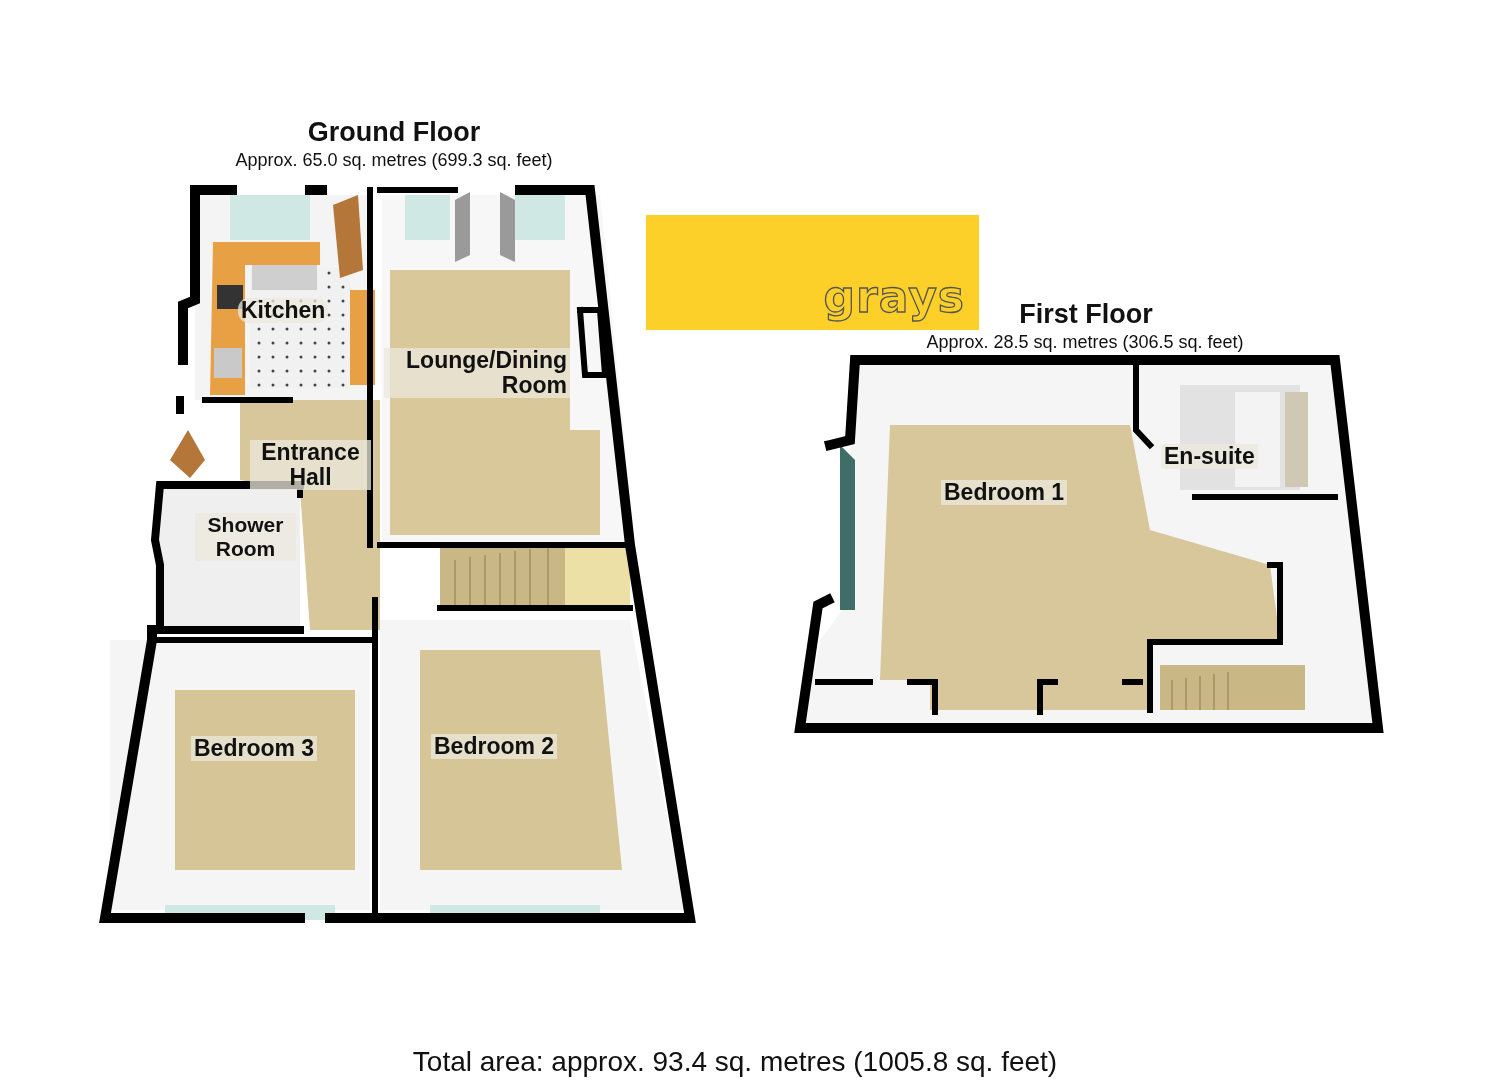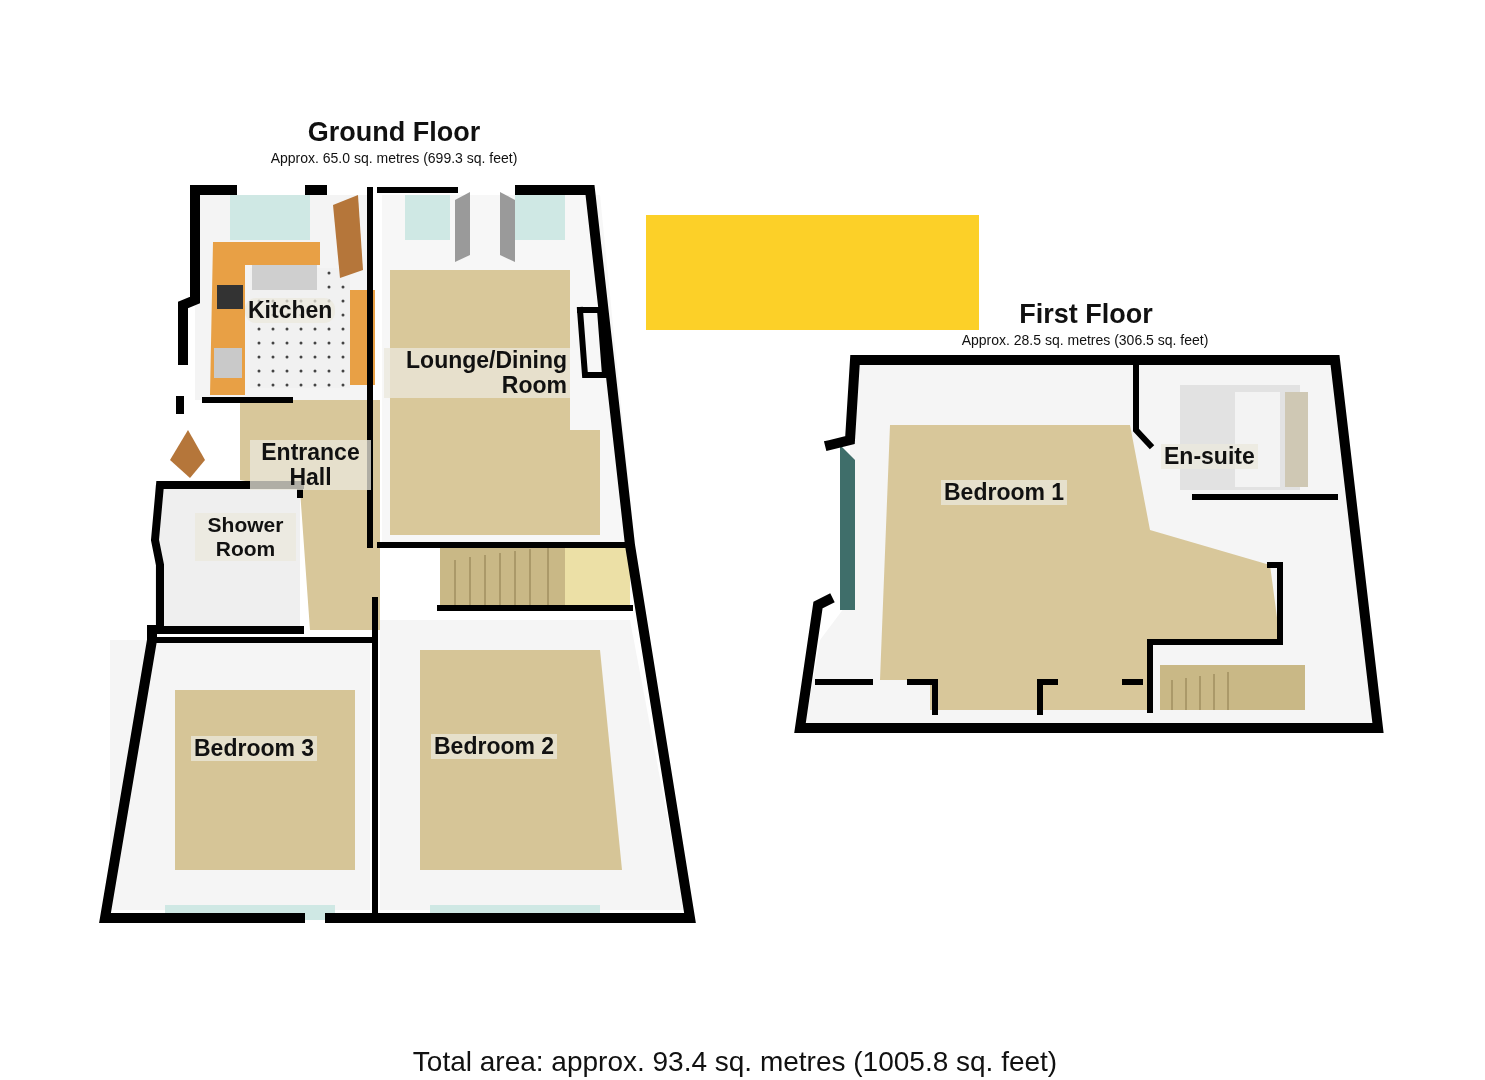--- a/index.html
+++ b/index.html
@@ -1,35 +1,36 @@
 <!DOCTYPE html>
 <html><head>
 <meta charset="utf-8">
 <style>
   html, body { margin:0; padding:0; background:#ffffff; }
   body { width:1485px; height:1080px; position:relative; overflow:hidden; font-family:"Liberation Sans", sans-serif; color:#111; }
   .floor-title { position:absolute; text-align:center; font-weight:bold; font-size:27px; color:#111; }
-  .floor-sub { position:absolute; text-align:center; font-size:14px; color:#111; }
+  .floor-sub { position:absolute; text-align:center; font-size:18px; color:#111; }
   .plan { position:absolute; left:0; top:0; }
   .room-label { position:absolute; font-weight:bold; font-size:23px; line-height:25px; color:#111; background:rgba(235,232,220,0.75); padding:0 3px; text-align:center; white-space:nowrap; }
   .logo { position:absolute; left:646px; top:215px; width:333px; height:115px; background:#fcd028; }
   .logo-main { position:absolute; left:12px; top:4px; font-size:62px; font-weight:bold; color:#3a3a3c; letter-spacing:-1px; font-family:"DejaVu Sans", sans-serif; }
   .logo-sub { position:absolute; right:14px; top:56px; font-size:44px; font-weight:bold; color:#fcd028; -webkit-text-stroke:1.3px #555; letter-spacing:1px; font-family:"DejaVu Sans", sans-serif; }
   .total { position:absolute; left:0; width:1470px; top:1046px; text-align:center; font-size:28px; color:#111; }
 </style>
 </head>
 <body>
 
 <div class="floor-title" style="left:244px; top:117px; width:300px;">Ground Floor</div>
 <div class="floor-sub" style="left:214px; top:150px; width:360px;">Approx. 65.0 sq. metres (699.3 sq. feet)</div>
 
 <div class="floor-title" style="left:936px; top:299px; width:300px;">First Floor</div>
 <div class="floor-sub" style="left:905px; top:332px; width:360px;">Approx. 28.5 sq. metres (306.5 sq. feet)</div>
 
 <div class="logo">
+  <div class="logo-sub">grays</div>
 </div>
 
 <svg class="plan" width="1485" height="1080" viewBox="0 0 1485 1080">
   <defs>
     <pattern id="tiles" width="14" height="14" patternUnits="userSpaceOnUse">
       <rect width="14" height="14" fill="#f1f1f1"></rect>
       <circle cx="7" cy="7" r="1.5" fill="#444"></circle>
     </pattern>
   </defs>
 
@@ -130,21 +131,21 @@
     <polyline points="1136,365 1136,430 1150,445" stroke-width="6"></polyline>
     <polyline points="1195,497 1335,497" stroke-width="6"></polyline>
     <polyline points="1270,565 1280,565 1280,642 1150,642 1150,710" stroke-width="6"></polyline>
     <polyline points="818,682 870,682" stroke-width="6"></polyline>
     <polyline points="910,682 935,682 935,712" stroke-width="6"></polyline>
     <polyline points="1040,712 1040,682 1055,682" stroke-width="6"></polyline>
     <polyline points="1125,682 1140,682" stroke-width="6"></polyline>
   </g>
 </svg>
 
-<div class="room-label" style="left:245px; top:298px;border-radius:11px;">Kitchen</div>
+<div class="room-label" style="left:238px; top:298px;border-radius:11px;">Kitchen</div>
 <div class="room-label" style="left:384px; top:348px; width:180px;text-align:right;">
   <div>Lounge/Dining</div>
   <div>Room</div>
 </div>
 <div class="room-label" style="left:250px; top:440px; width:115px;">
   <div>Entrance</div>
   <div>Hall</div>
 </div>
 <div class="room-label" style="left:195px; top:513px; width:95px; font-size:21px; line-height:24px;">
   <div>Shower</div>

